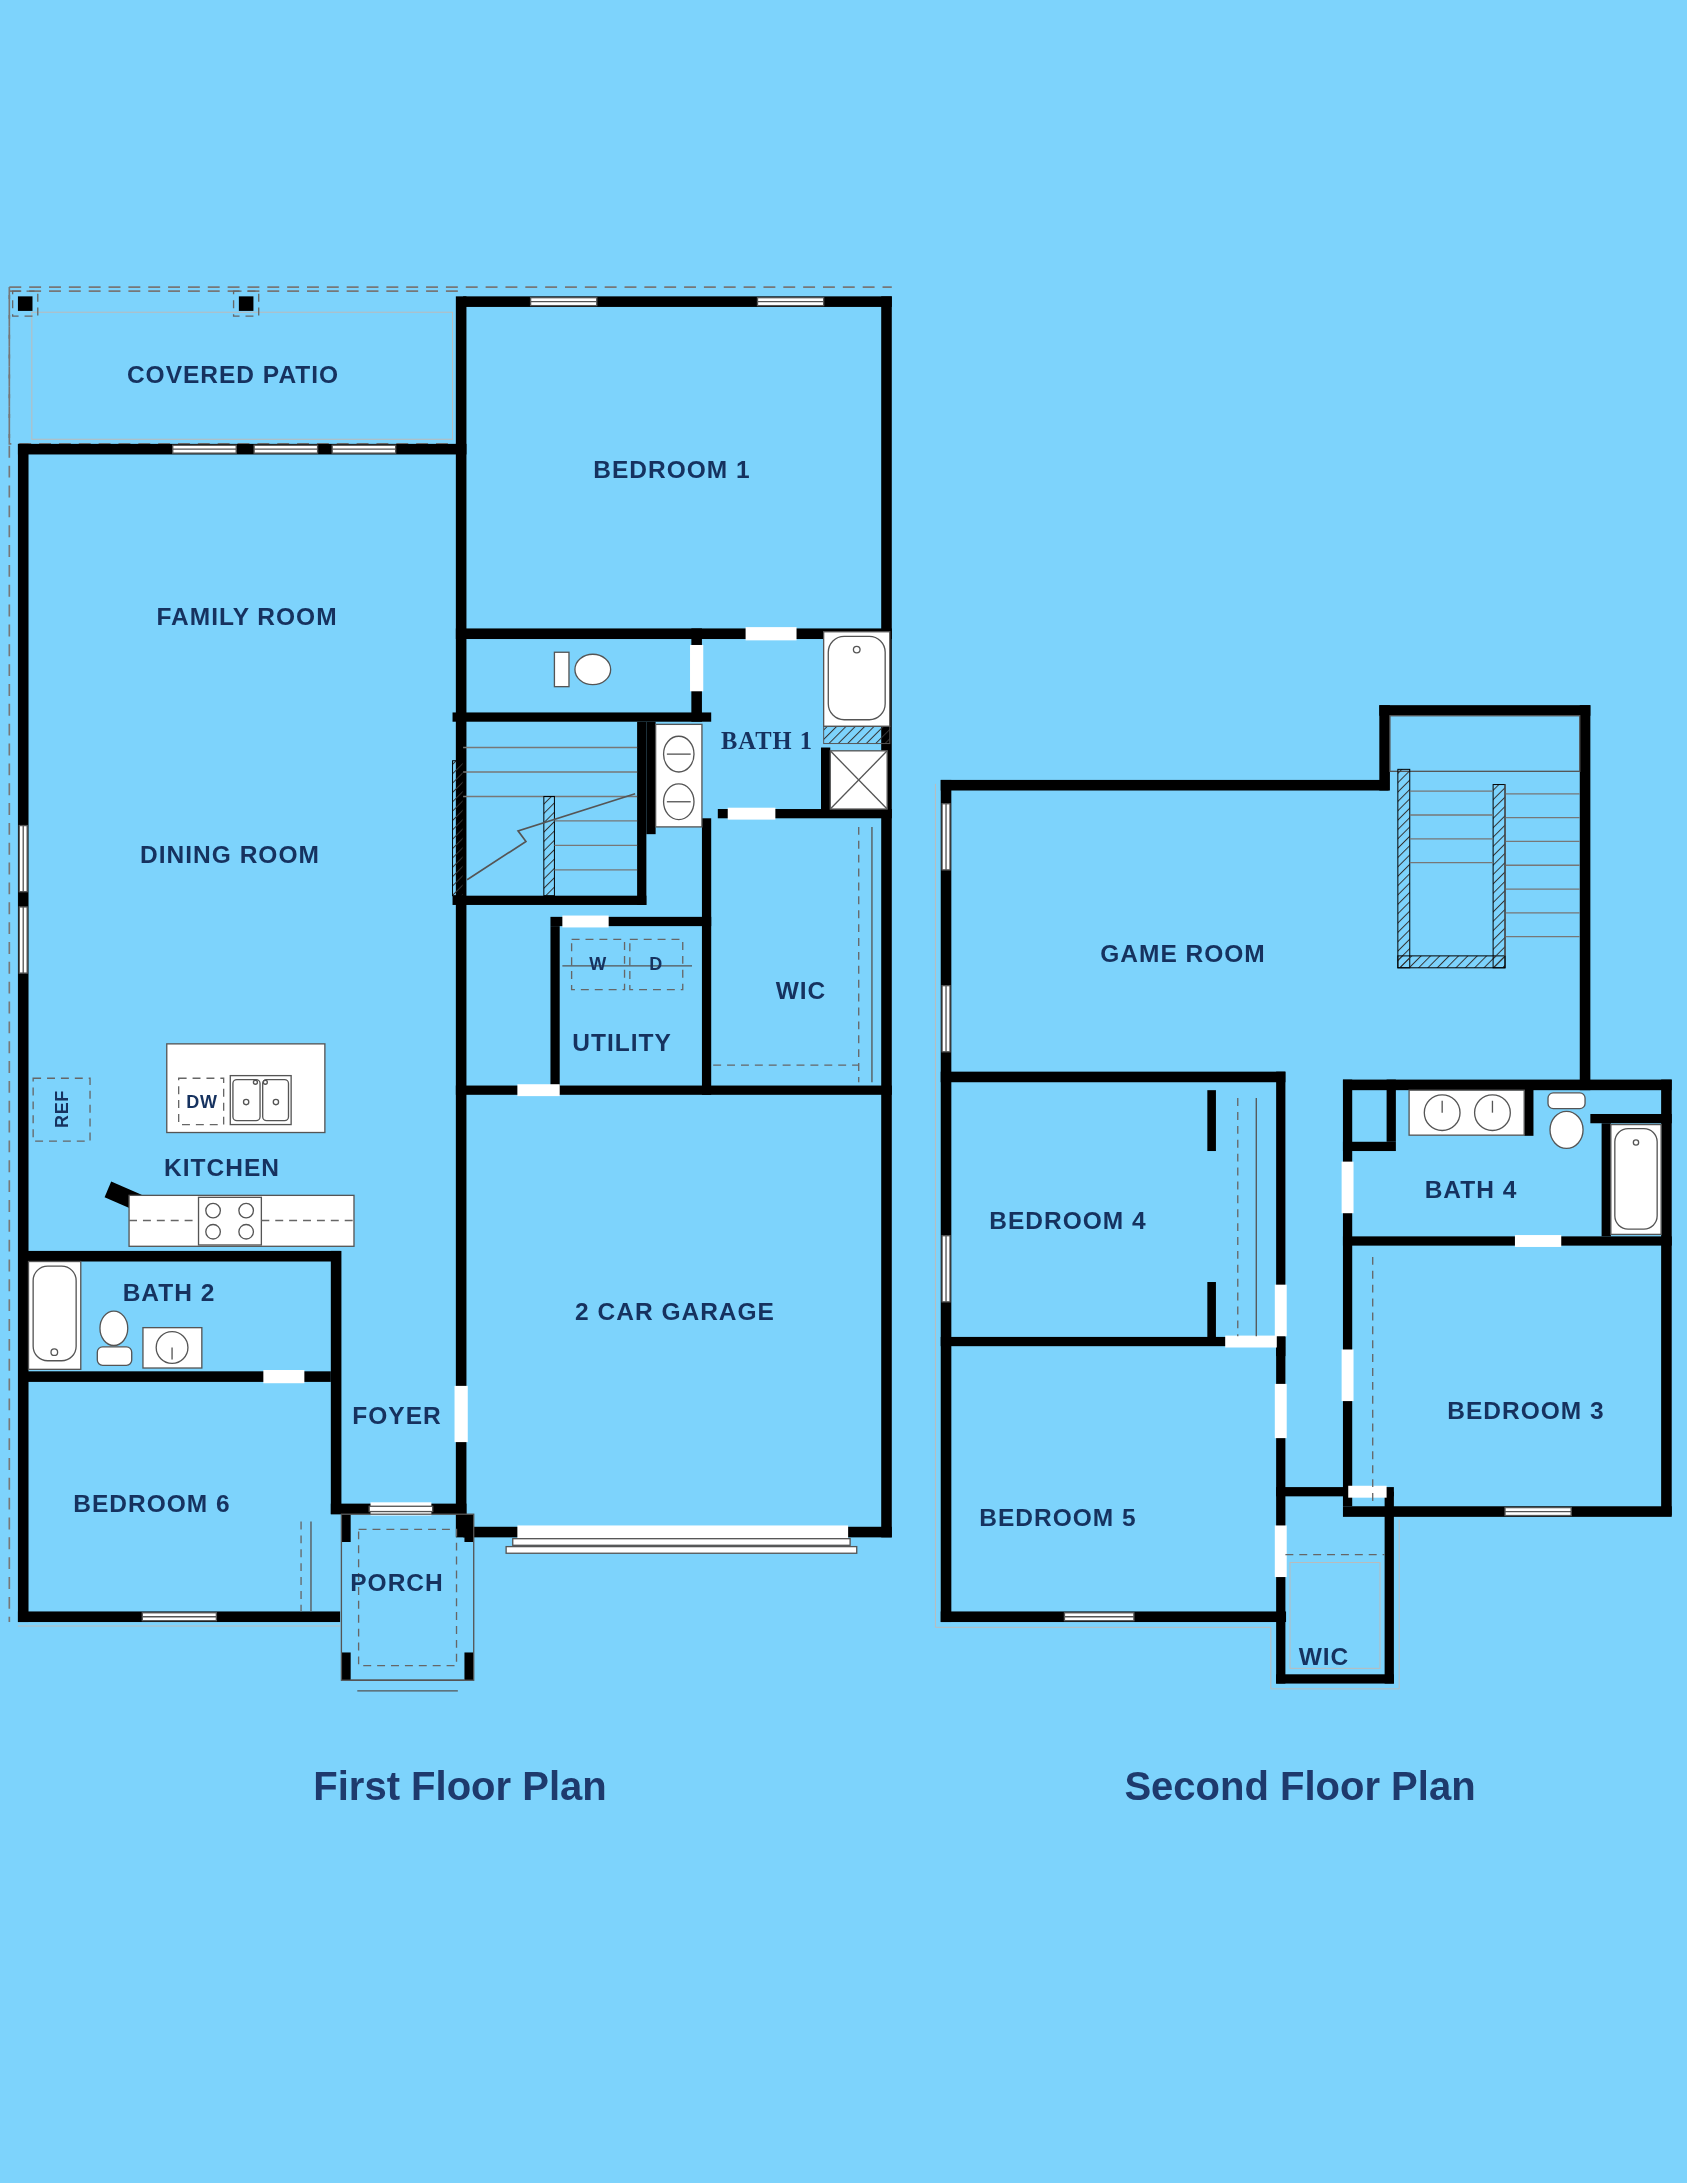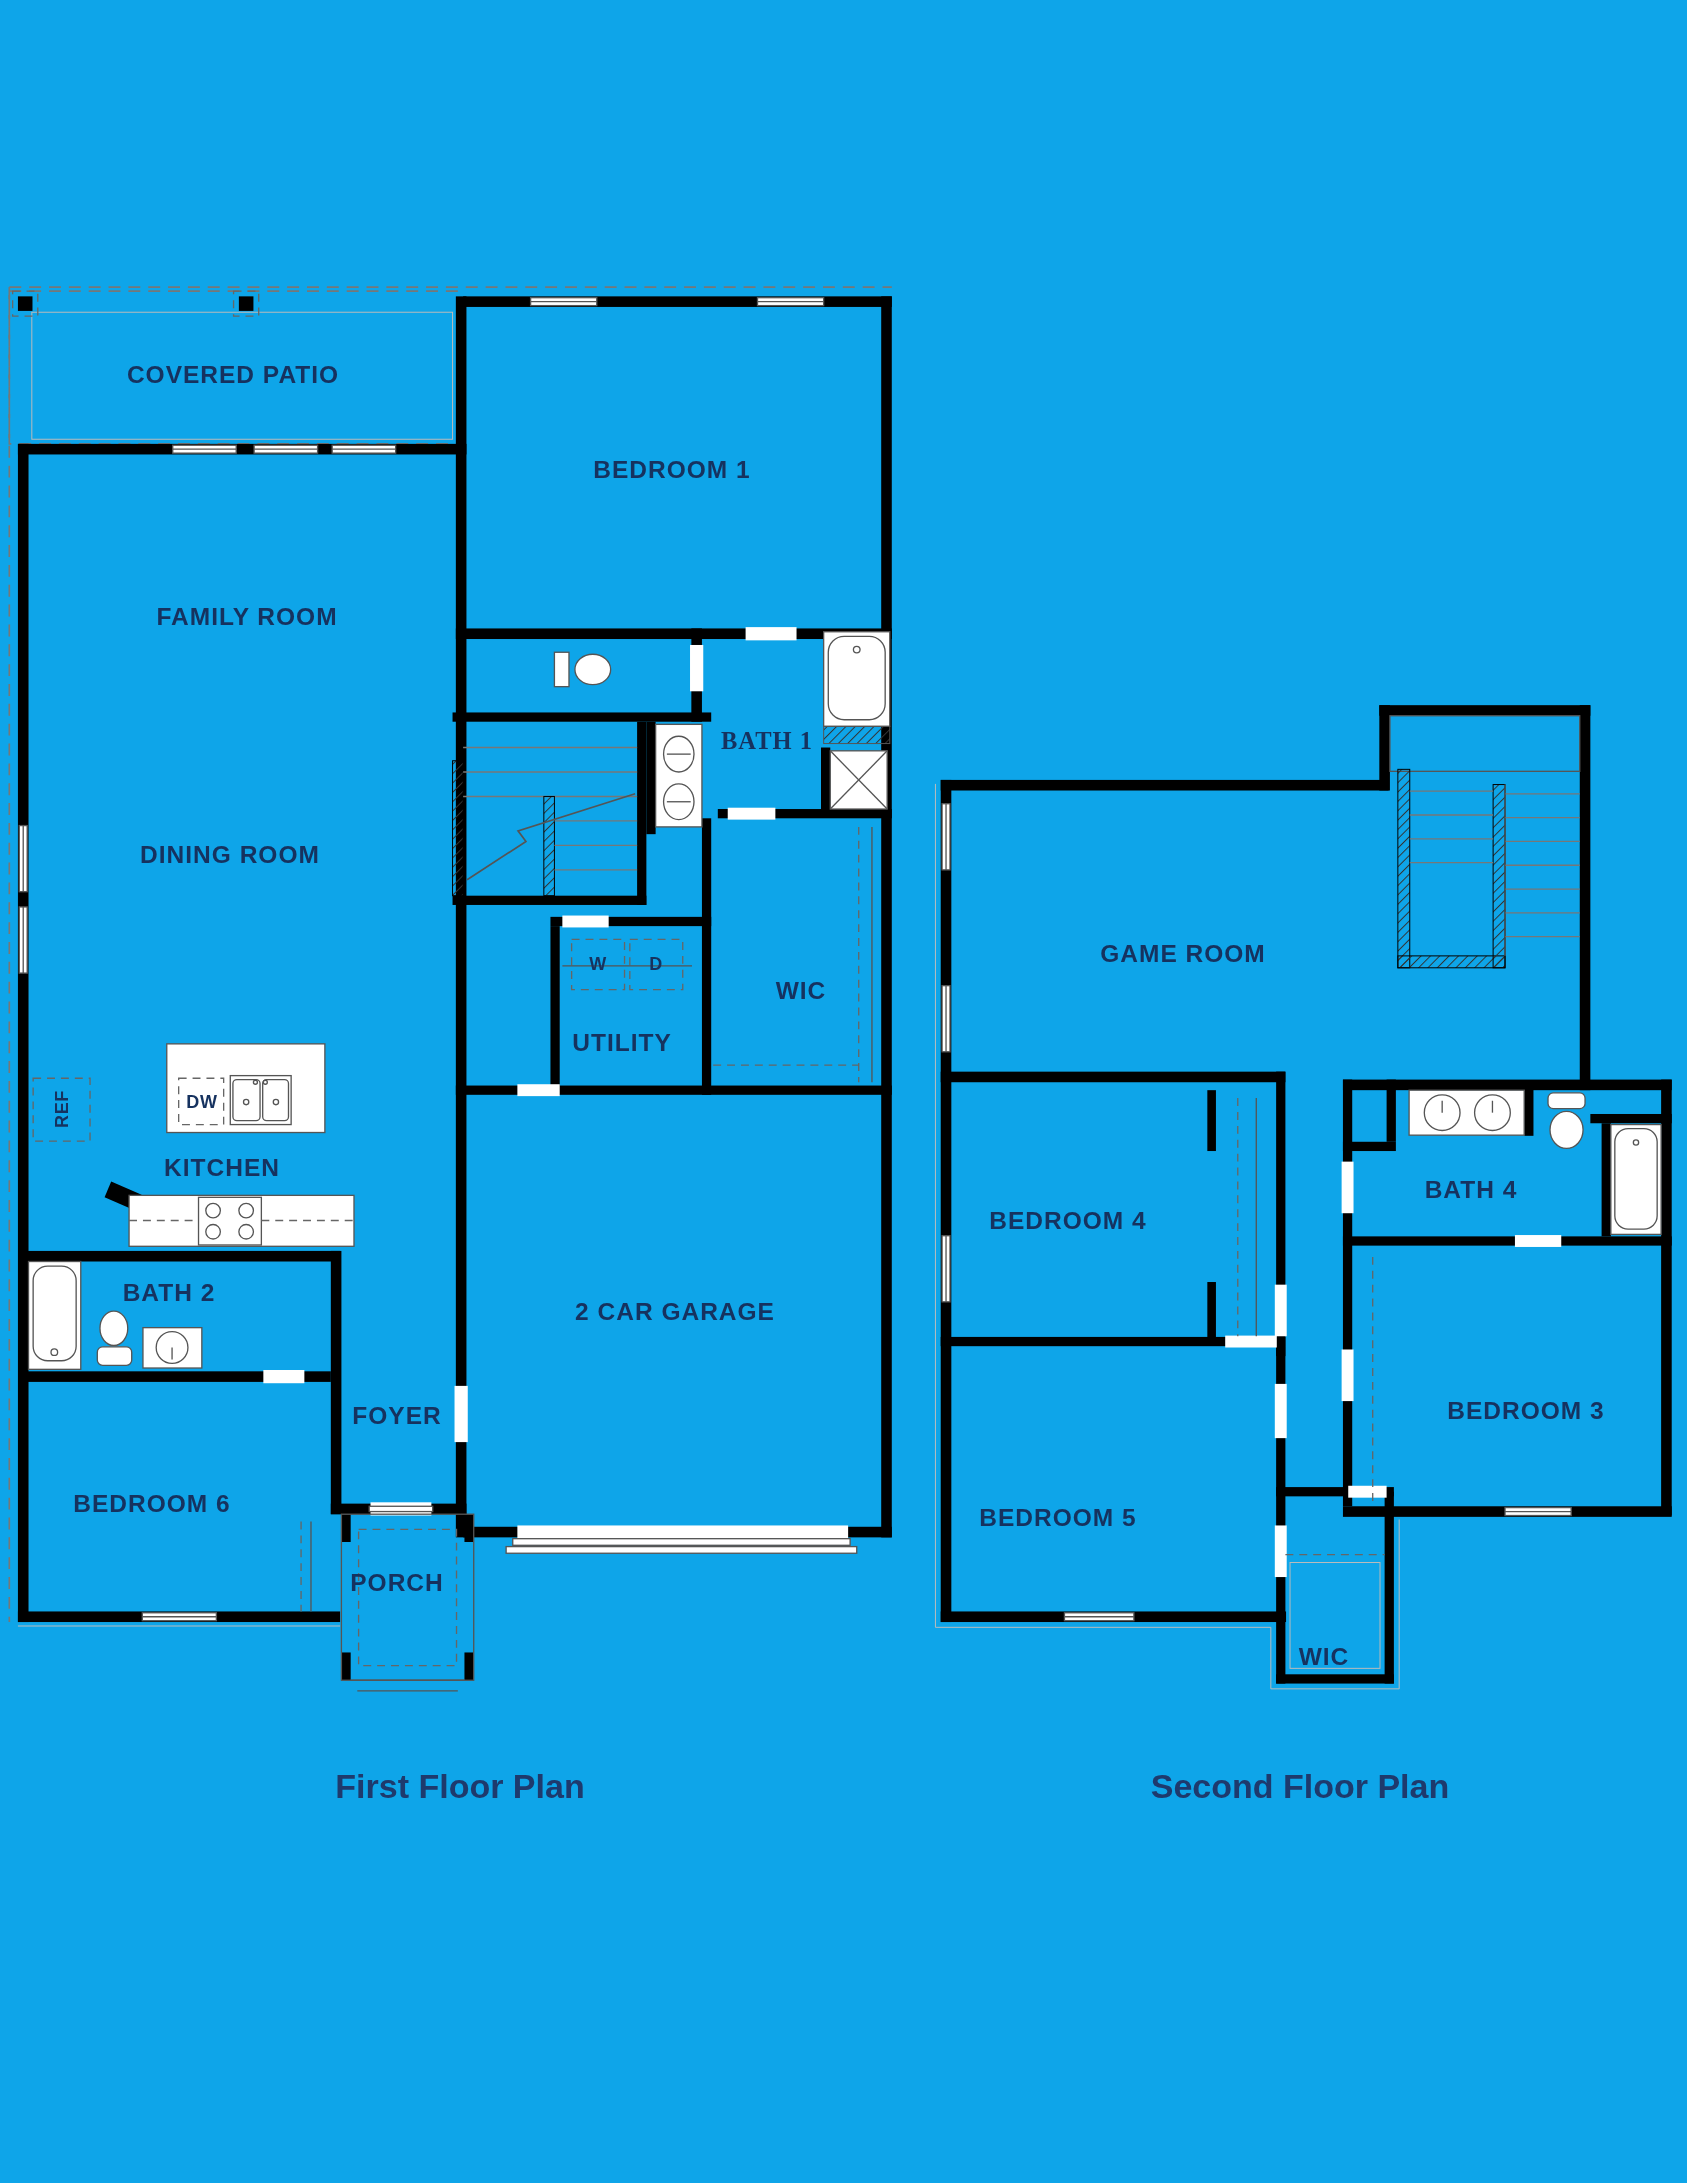--- a/index.html
+++ b/index.html
@@ -1,25 +1,25 @@
 <!DOCTYPE html>
 <html style="font-size:10.6px"><head>
 <meta charset="utf-8">
 <style>
   html,body{margin:0;padding:0;background:#ffffff;}
-  .page{position:relative;width:1687px;height:2183px;background:#0ea5e9;
+  .page{position:relative;width:1687px;height:2183px;background:#7dd3fc;
         font-family:"Liberation Sans", sans-serif;overflow:hidden;}
   svg{position:absolute;left:0;top:0;}
   .lbl{position:absolute;transform:translate(-50%,-50%);color:#16325f;
        font-weight:700;font-size:24.5px;letter-spacing:1px;white-space:nowrap;}
   .lbl-sm{position:absolute;transform:translate(-50%,-50%);color:#16325f;
        font-weight:700;font-size:18px;letter-spacing:0.7px;white-space:nowrap;}
   .lbl-rot{transform:translate(-50%,-50%) rotate(-90deg);}
   .cap{position:absolute;transform:translate(-50%,-50%);color:#1e3a6d;
-       font-weight:700;font-size:34px;letter-spacing:0px;white-space:nowrap;}
+       font-weight:700;font-size:40px;letter-spacing:0px;white-space:nowrap;}
   .w{fill:#000000;}
   .gap{fill:#ffffff;}
   .thin{fill:none;stroke:#555;stroke-width:2;}
   .thin2{fill:#ffffff;stroke:#555;stroke-width:2;}
   .dash{fill:none;stroke:#777;stroke-width:2.5;stroke-dasharray:18 12;}
   .dashf{fill:none;stroke:#666;stroke-width:2;stroke-dasharray:12 9;}
   .faint{fill:none;stroke:#bbb;stroke-width:1.5;}
   .tread{stroke:#777;stroke-width:2;}
 </style>
 </head>

